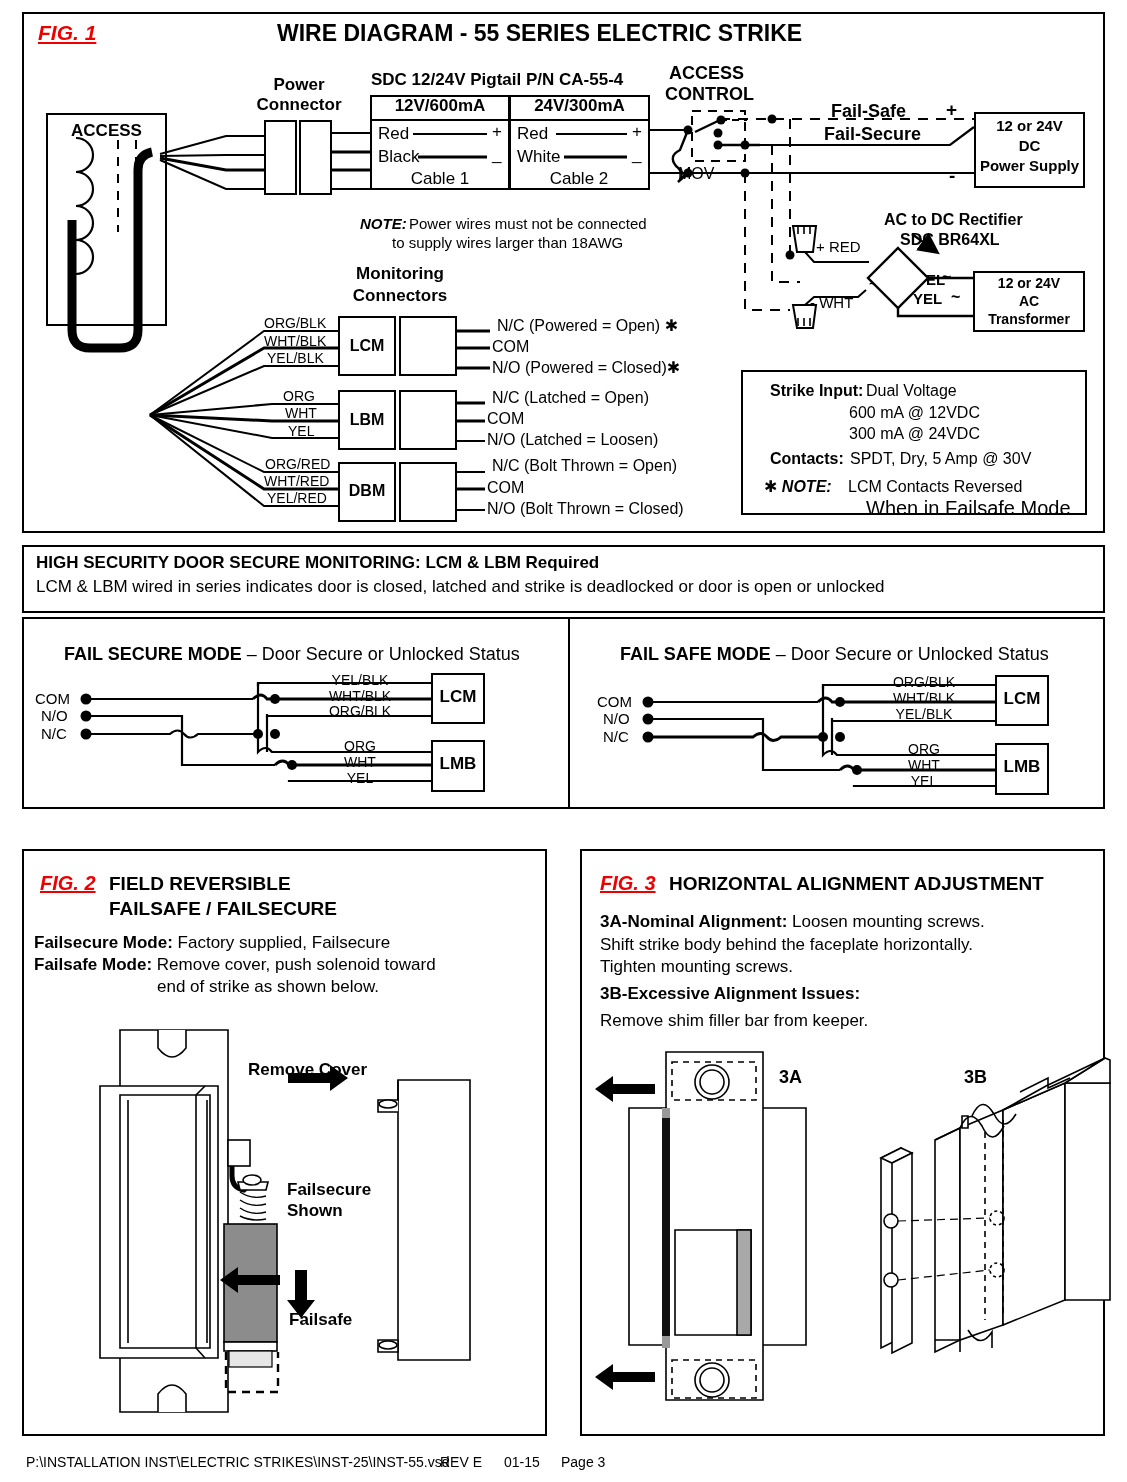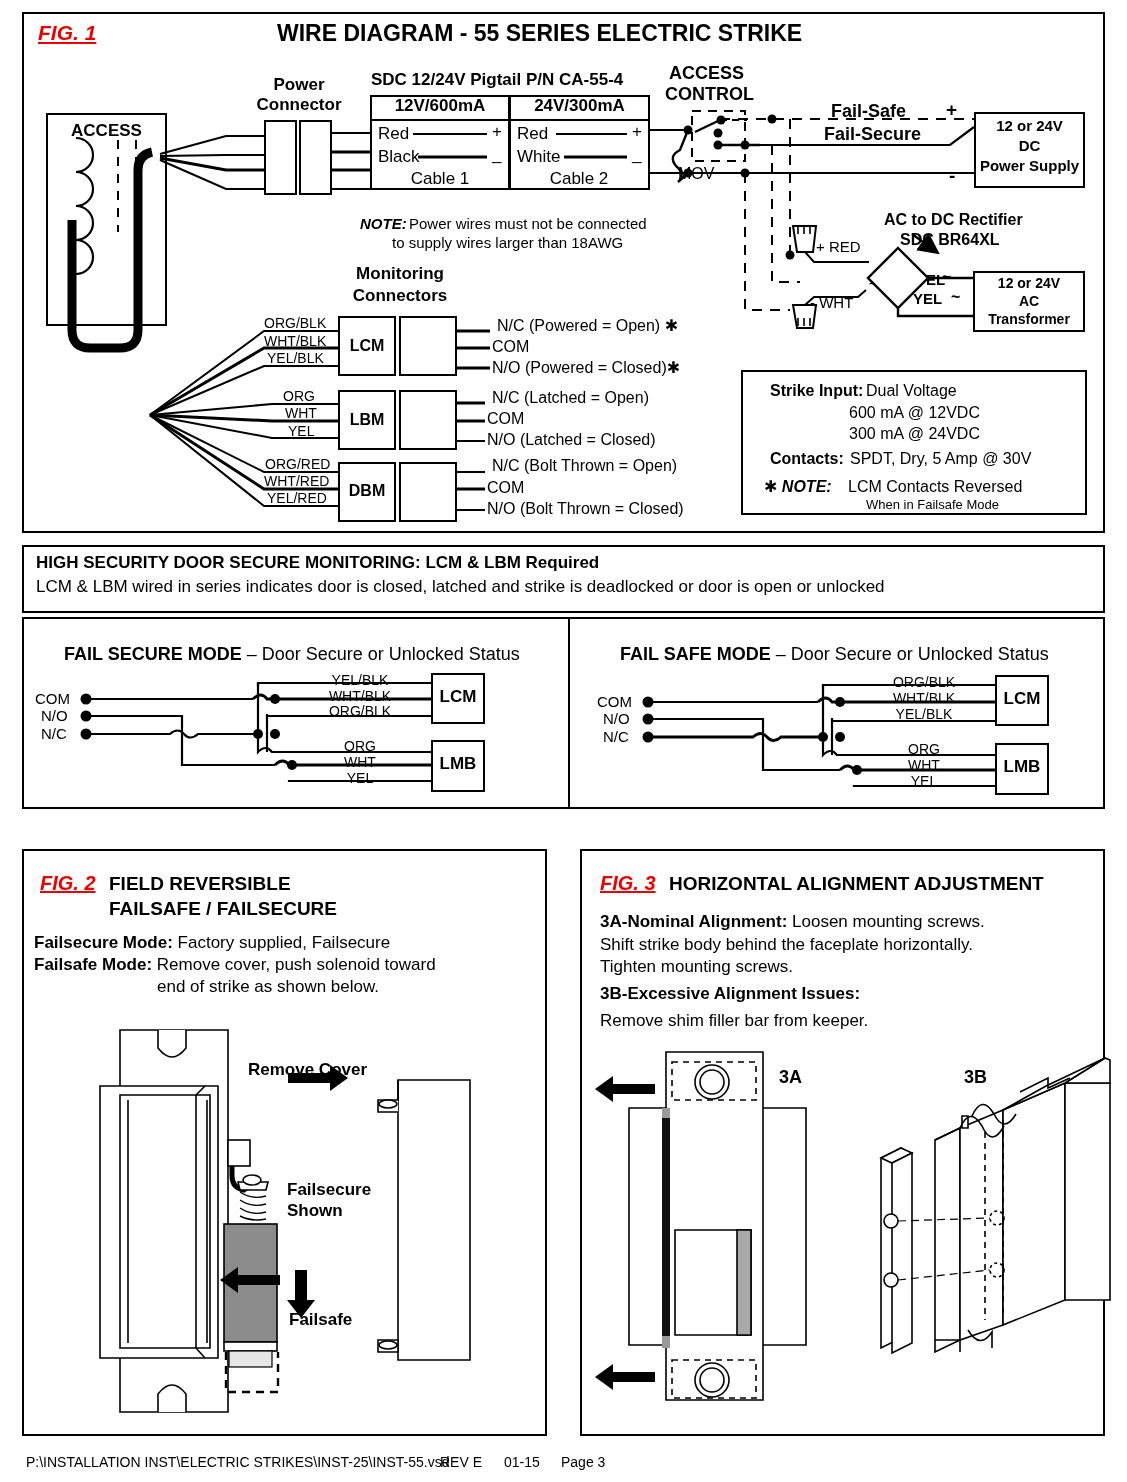--- a/index.html
+++ b/index.html
@@ -108,42 +108,42 @@
 <div class="t" style="left:492px;top:359px;font-size:16px;">N/O (Powered = Closed)✱</div>
 
 <div class="box wbox" style="left:338px;top:390px;width:58px;height:60px;"></div>
 <div class="box wbox" style="left:399px;top:390px;width:58px;height:60px;"></div>
 <div class="t bold ctr" style="left:338px;top:411px;width:58px;font-size:16px;">LBM</div>
 <div class="t" style="left:283px;top:389px;font-size:14px;">ORG</div>
 <div class="t" style="left:285px;top:406px;font-size:14px;">WHT</div>
 <div class="t" style="left:288px;top:424px;font-size:14px;">YEL</div>
 <div class="t" style="left:492px;top:389px;font-size:16px;">N/C (Latched = Open)</div>
 <div class="t" style="left:487px;top:410px;font-size:16px;">COM</div>
-<div class="t" style="left:487px;top:431px;font-size:16px;">N/O (Latched = Closed)</div>
+<div class="t" style="left:487px;top:431px;font-size:16px;">N/O (Latched = Loosen)</div>
 
 <div class="box wbox" style="left:338px;top:462px;width:58px;height:60px;"></div>
 <div class="box wbox" style="left:399px;top:462px;width:58px;height:60px;"></div>
 <div class="t bold ctr" style="left:338px;top:482px;width:58px;font-size:16px;">DBM</div>
 <div class="t" style="left:265px;top:457px;font-size:14px;">ORG/RED</div>
 <div class="t" style="left:264px;top:474px;font-size:14px;">WHT/RED</div>
 <div class="t" style="left:267px;top:491px;font-size:14px;">YEL/RED</div>
 <div class="t" style="left:492px;top:457px;font-size:16px;">N/C (Bolt Thrown = Open)</div>
 <div class="t" style="left:487px;top:479px;font-size:16px;">COM</div>
 <div class="t" style="left:487px;top:500px;font-size:16px;">N/O (Bolt Thrown = Closed)</div>
 
 <div class="box wbox" style="left:741px;top:370px;width:346px;height:145px;"></div>
 <div class="t bold" style="left:770px;top:382px;font-size:16px;">Strike Input:</div>
 <div class="t" style="left:866px;top:382px;font-size:16px;">Dual Voltage</div>
 <div class="t" style="left:849px;top:404px;font-size:16px;">600 mA @ 12VDC</div>
 <div class="t" style="left:849px;top:425px;font-size:16px;">300 mA @ 24VDC</div>
 <div class="t bold" style="left:770px;top:450px;font-size:16px;">Contacts:</div>
 <div class="t" style="left:850px;top:450px;font-size:16px;">SPDT, Dry, 5 Amp @ 30V</div>
 <div class="t bold ital" style="left:764px;top:478px;font-size:16px;">✱ NOTE:</div>
 <div class="t" style="left:848px;top:478px;font-size:16px;">LCM Contacts Reversed</div>
-<div class="t" style="left:866px;top:498px;font-size:13px;text-align:right;">When in Failsafe Mode</div>
+<div class="t" style="left:866px;top:498px;font-size:20px;text-align:right;">When in Failsafe Mode</div>
 
 <svg width="1127" height="1482">
   <g stroke="#000" fill="none" stroke-width="2">
 
     <path d="M76,138 a17,17 0 0 1 0,34 a17,17 0 0 1 0,34 a17,17 0 0 1 0,34 a17,17 0 0 1 0,34" stroke-width="2.2"></path>
 
     <path d="M118,140 L118,232" stroke-dasharray="9,8"></path>
     <path d="M136,140 L136,232" stroke-dasharray="9,8"></path>
 
     <path d="M72,220 L72,330 Q72,348 90,348 L120,348 Q138,348 138,330 L138,170 Q138,155 152,152" stroke="#000" stroke-width="9" fill="none"></path>

